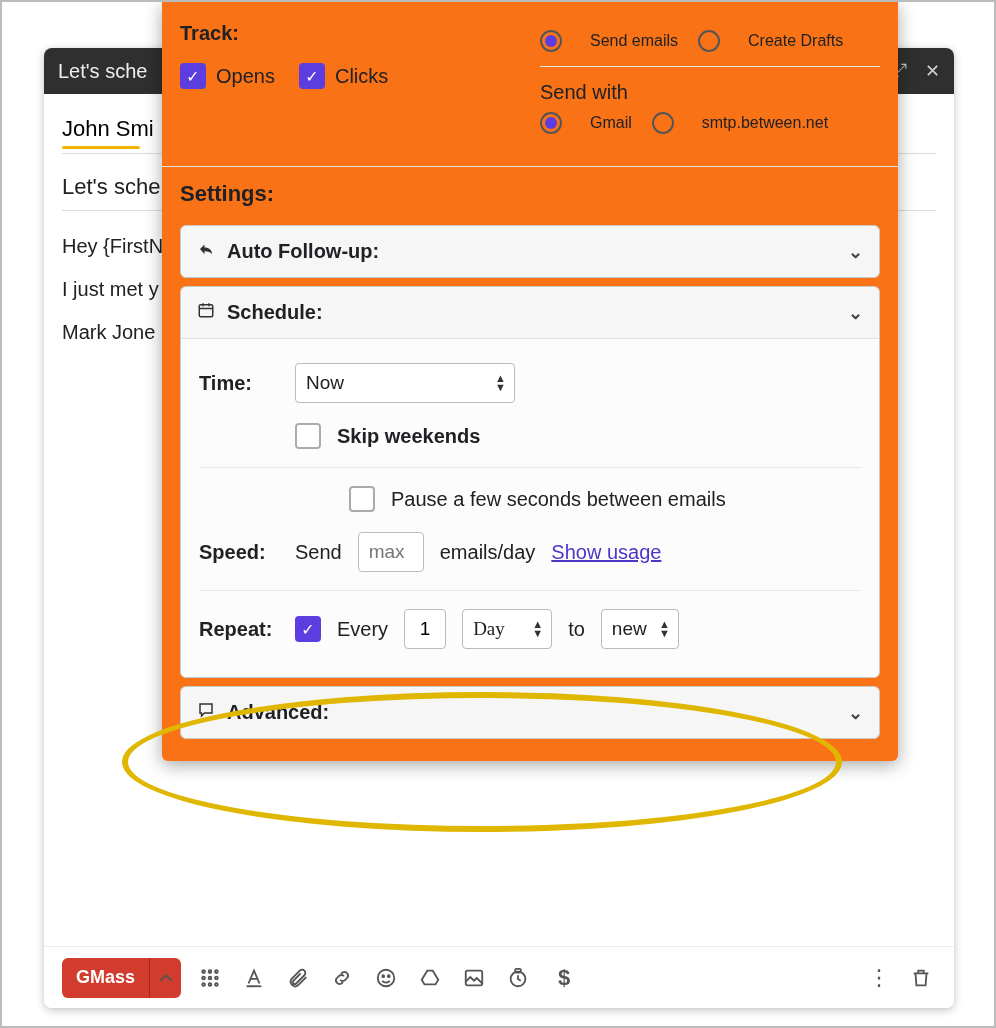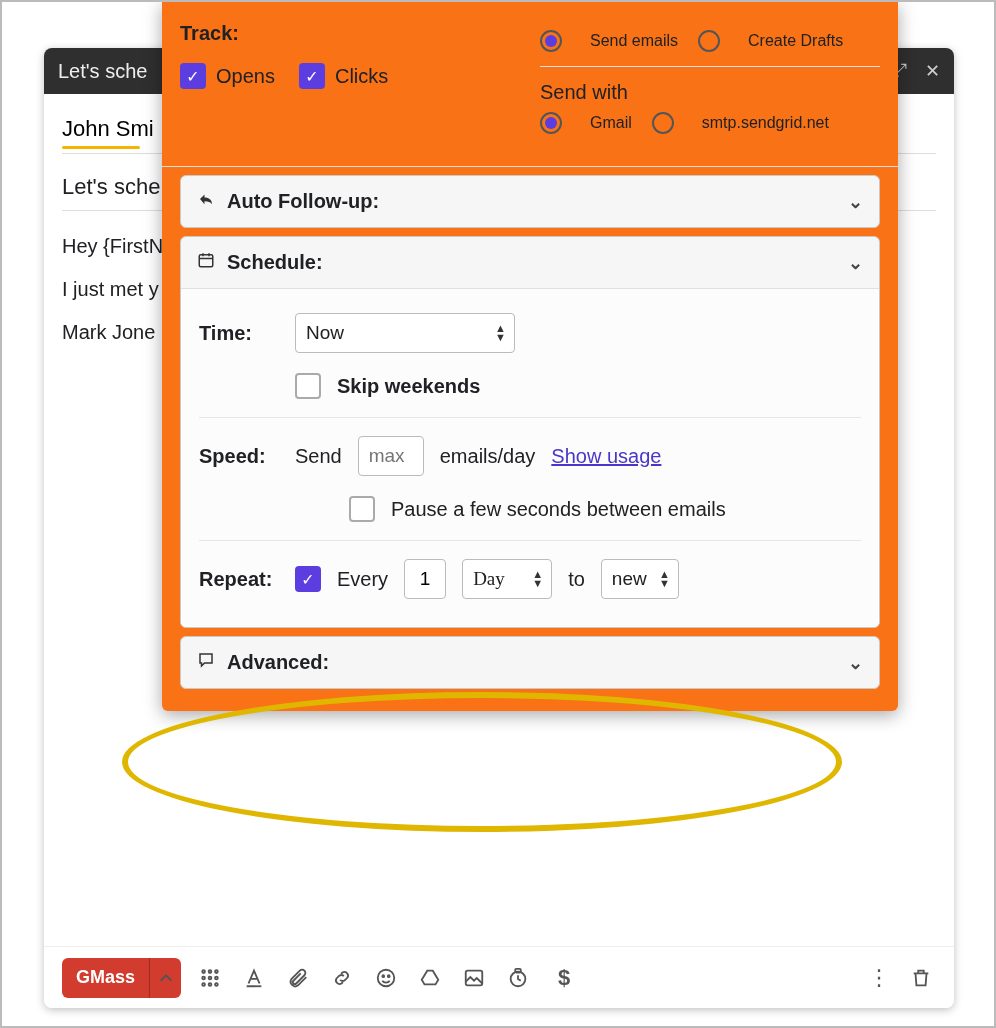--- a/index.html
+++ b/index.html
@@ -299,27 +299,28 @@
           <span>Send emails</span>
           <span class="radio"></span>
           <span>Create Drafts</span>
         </div>
         <hr class="sep-light">
         <div style="font-size:20px; margin-bottom:6px;">Send with</div>
         <div class="radio-row">
           <span class="radio checked"></span>
           <span>Gmail</span>
           <span class="radio"></span>
-          <span>smtp.sendgrid.net</span>
+          <span>smtp.between.net</span>
         </div>
       </div>
     </div>
 
     <hr class="panel-divider">
 
+    <div class="settings-title">Settings:</div>
 
     <div class="accordion">
       <div class="acc-header">
         <div class="left">
           <span>
             <svg width="18" height="18" viewBox="0 0 24 24">
                 <path d="M4 12l6-6v4c6 0 10 3 10 9-2-3-5-4-10-4v4l-6-7z" fill="#333"></path>
               </svg>
           </span>
           <span>Auto Follow-up:</span>
@@ -352,30 +353,30 @@
             <span class="caret-twin">▲<br>▼</span>
           </span>
         </div>
         <div class="sched-row" style="padding-left:96px;font-weight:bold;">
           <span class="ck unchecked"></span>
           <span>Skip weekends</span>
         </div>
 
         <hr class="inner-sep">
 
+        <div class="sched-row" style="padding-left:150px;">
+          <span class="ck unchecked"></span>
+          <span>Pause a few seconds between emails</span>
+        </div>
         <div class="sched-row">
           <span class="sched-label">Speed:</span>
           <span>Send</span>
           <input class="txt-input" placeholder="max" style="">
           <span>emails/day</span>
           <span class="link">Show usage</span>
-        </div>
-        <div class="sched-row" style="padding-left:150px;">
-          <span class="ck unchecked"></span>
-          <span>Pause a few seconds between emails</span>
         </div>
 
         <hr class="inner-sep">
 
         <div class="sched-row">
           <span class="sched-label">Repeat:</span>
           <span class="ck">✓</span>
           <span>Every</span>
           <input class="num-input" value="1" style="">
           <span class="sel" style="width:90px;font-family:Liberation Serif, serif;">

